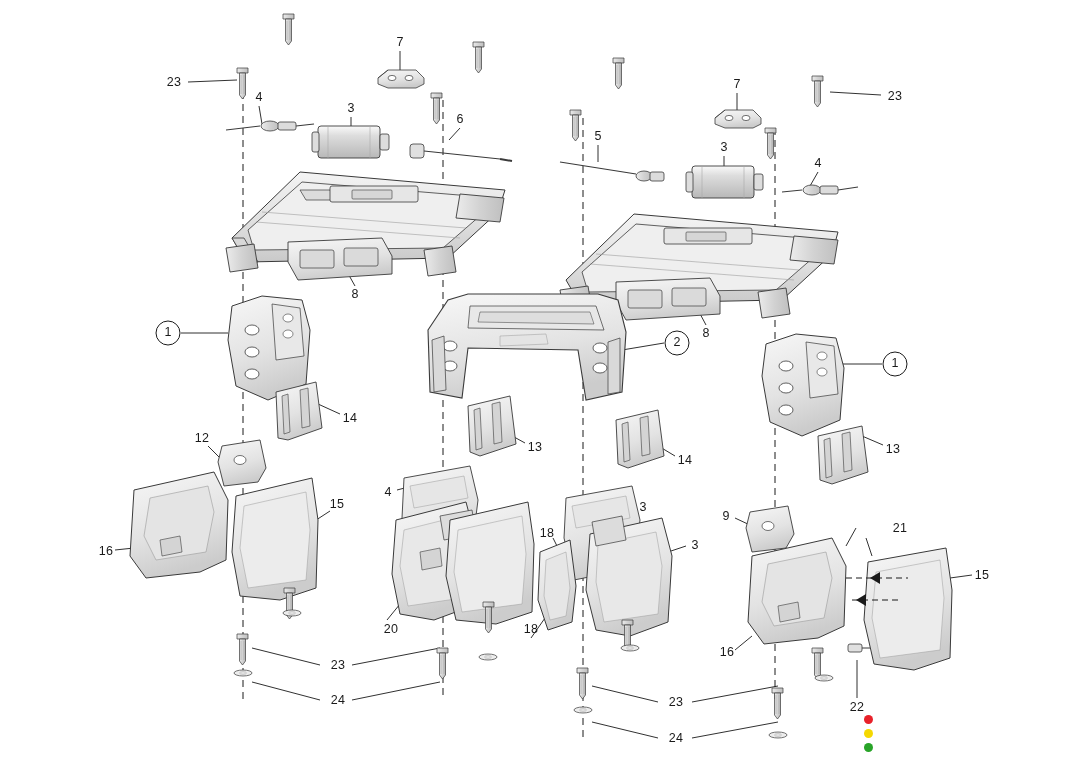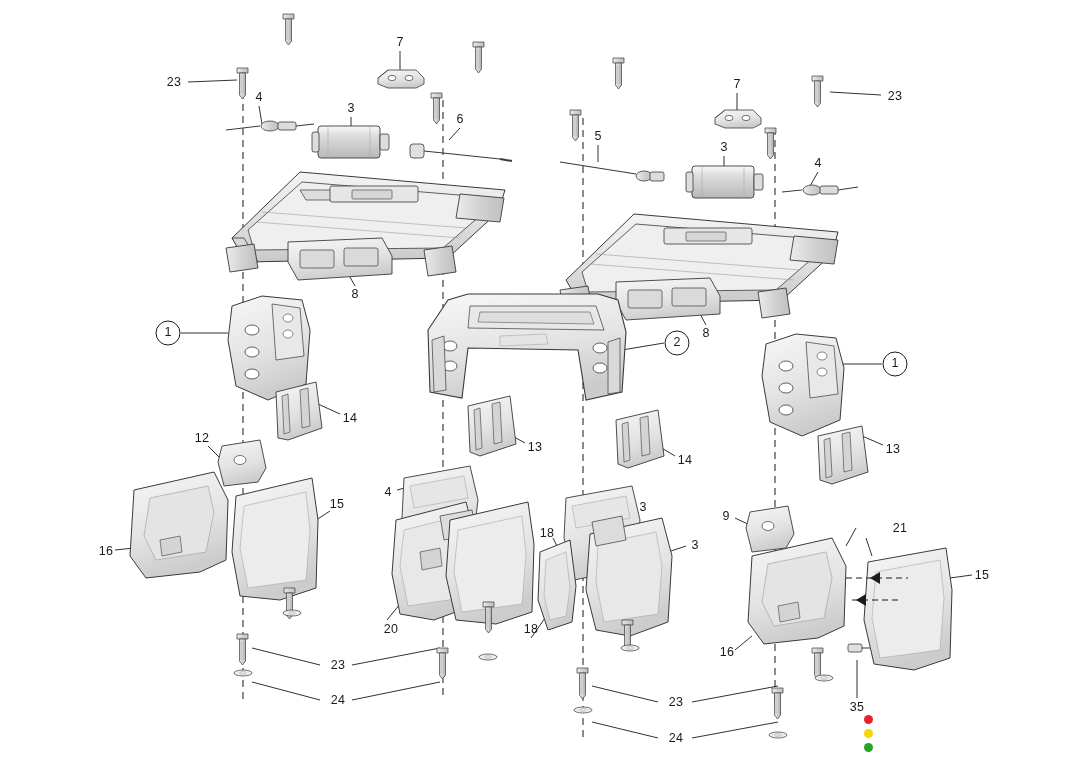--- a/index.html
+++ b/index.html
@@ -419,21 +419,21 @@
   <div class="callout" style="left:726px; top:516px;">9</div>
   <div class="callout" style="left:900px; top:528px;">21</div>
 
   <div class="callout" style="left:106px; top:551px;">16</div>
   <div class="callout" style="left:547px; top:533px;">18</div>
   <div class="callout" style="left:695px; top:545px;">3</div>
   <div class="callout" style="left:982px; top:575px;">15</div>
   <div class="callout" style="left:366px; top:629px;margin-left:25px;">20</div>
   <div class="callout" style="left:531px; top:629px;">18</div>
   <div class="callout" style="left:727px; top:652px;">16</div>
-  <div class="callout" style="left:857px; top:707px;">35</div>
+  <div class="callout" style="left:857px; top:707px;">22</div>
 
   <div class="callout" style="left:338px; top:665px;">23</div>
   <div class="callout" style="left:338px; top:700px;">24</div>
   <div class="callout" style="left:676px; top:702px;">23</div>
   <div class="callout" style="left:676px; top:738px;">24</div>
 
   <div class="legend-dot" style="left:864px; top:715px; background:#e8212a;"></div>
   <div class="legend-dot" style="left:864px; top:729px; background:#f5d800;"></div>
   <div class="legend-dot" style="left:864px; top:743px; background:#28a428;"></div>
 

